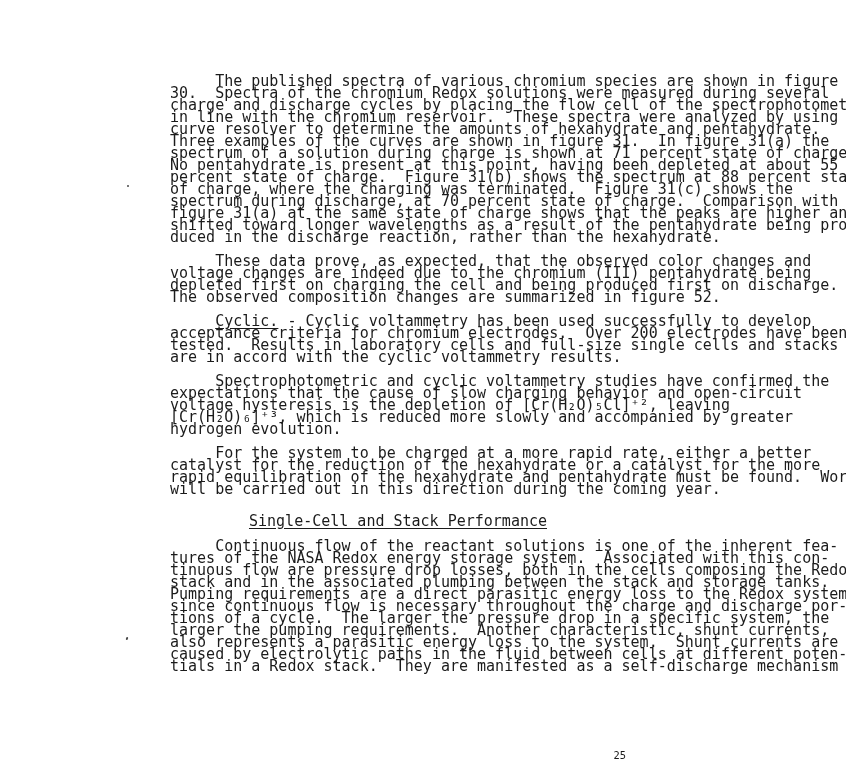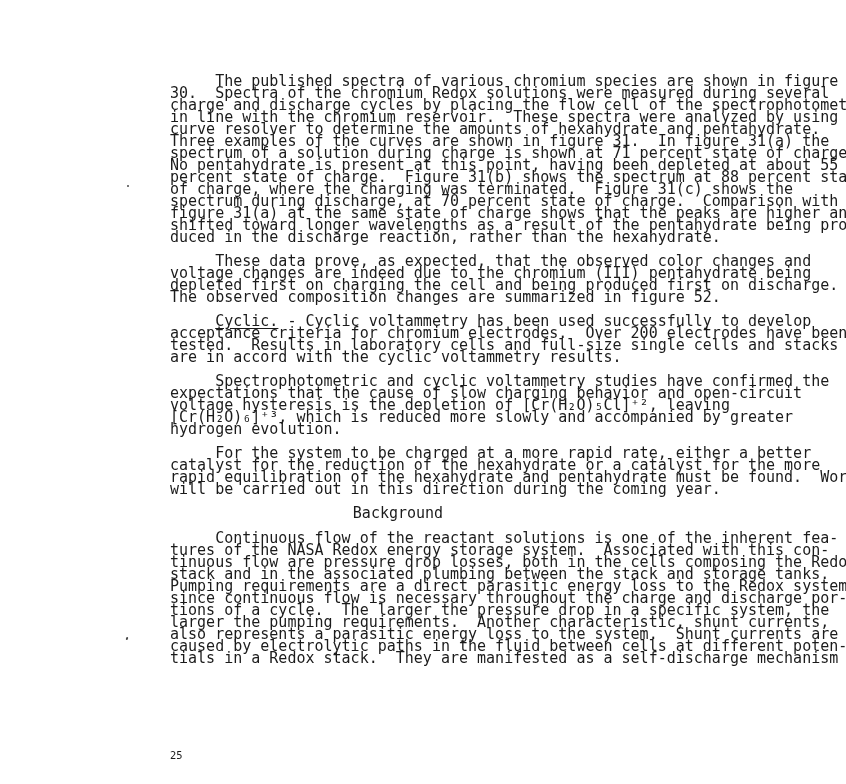--- a/index.html
+++ b/index.html
@@ -43,21 +43,21 @@
   }
   .u {
     text-decoration: underline;
     text-underline-offset: 2px;
   }
   .page-number {
     position: absolute;
     left: 170px;
     top: 749px;
     width: 456px;
-    text-align: left;
+    text-align: right;
     font-size: 10.4px;
     line-height: 12px;
     font-weight: normal;
   }
   .speck {
     position: absolute;
     background: #4a4a4a;
     border-radius: 50%;
   }
   .speck-1 { left: 127px; top: 185px; width: 2px; height: 2px; }
@@ -92,21 +92,21 @@
 are in accord with the cyclic voltammetry results.</div>
       <div class="para">     Spectrophotometric and cyclic voltammetry studies have confirmed the
 expectations that the cause of slow charging behavior and open-circuit
 voltage hysteresis is the depletion of [Cr(H₂O)₅Cl]⁺², leaving
 [Cr(H₂O)₆]⁺³, which is reduced more slowly and accompanied by greater
 hydrogen evolution.</div>
       <div class="para">     For the system to be charged at a more rapid rate, either a better
 catalyst for the reduction of the hexahydrate or a catalyst for the more
 rapid equilibration of the hexahydrate and pentahydrate must be found.  Work
 will be carried out in this direction during the coming year.</div>
-      <div class="centered section-subheading">Background</div>
+      <div class="centered section-heading"><span class="u">Single-Cell and Stack Performance</span></div>
       <div class="para">     Continuous flow of the reactant solutions is one of the inherent fea-
 tures of the NASA Redox energy storage system.  Associated with this con-
 tinuous flow are pressure drop losses, both in the cells composing the Redox
 stack and in the associated plumbing between the stack and storage tanks.
 Pumping requirements are a direct parasitic energy loss to the Redox system
 since continuous flow is necessary throughout the charge and discharge por-
 tions of a cycle.  The larger the pressure drop in a specific system, the
 larger the pumping requirements.  Another characteristic, shunt currents,
 also represents a parasitic energy loss to the system.  Shunt currents are
 caused by electrolytic paths in the fluid between cells at different poten-

